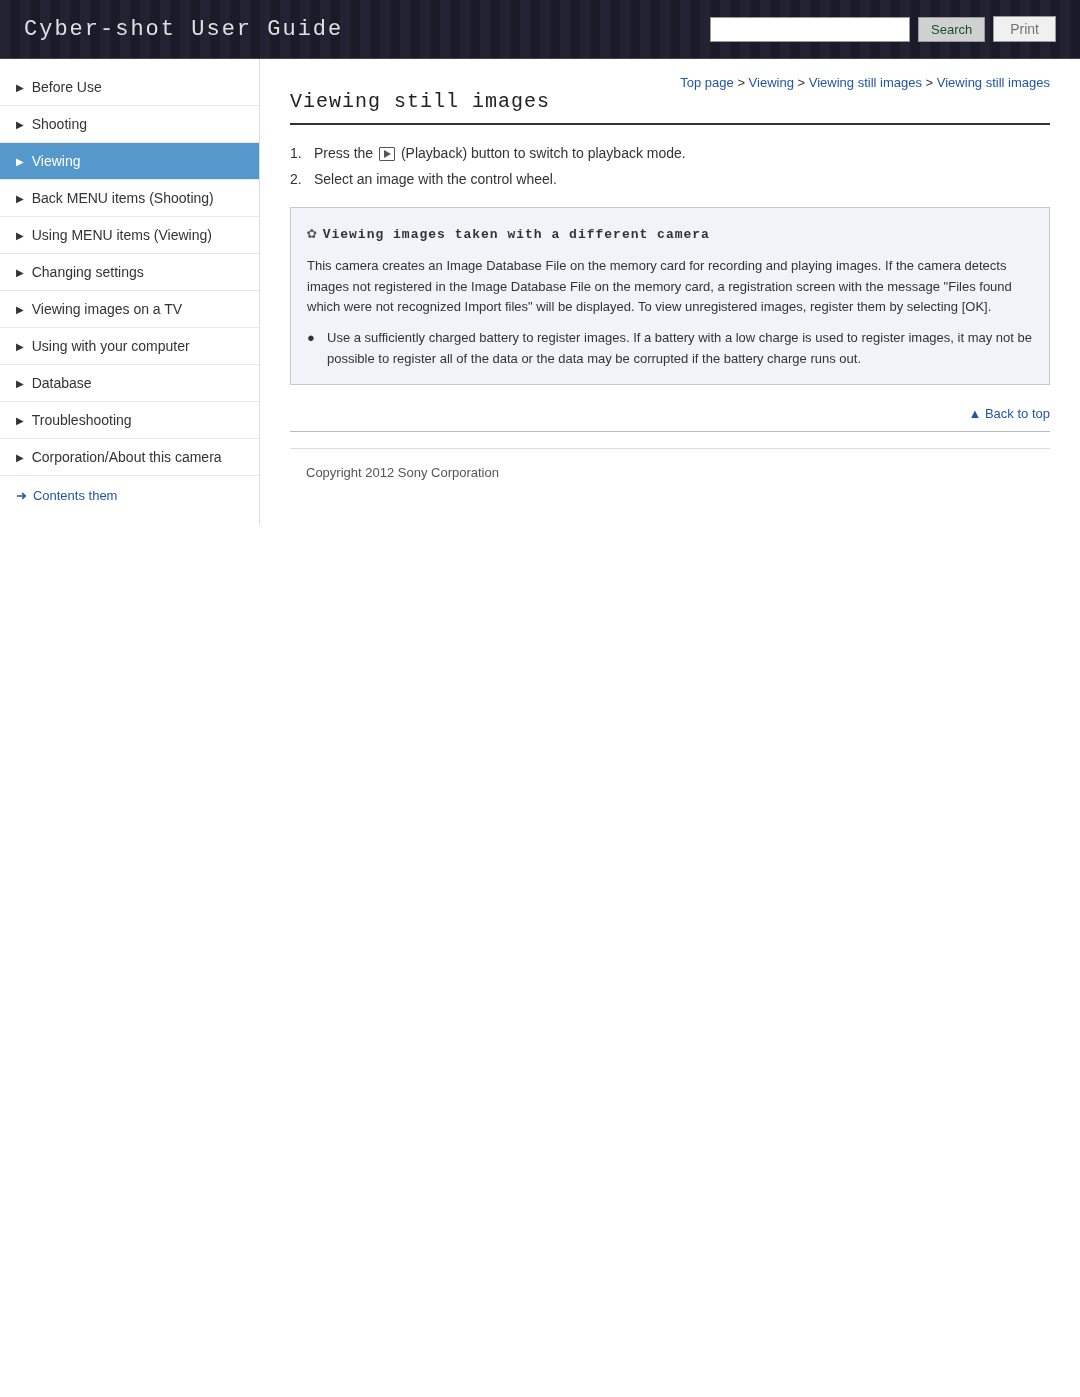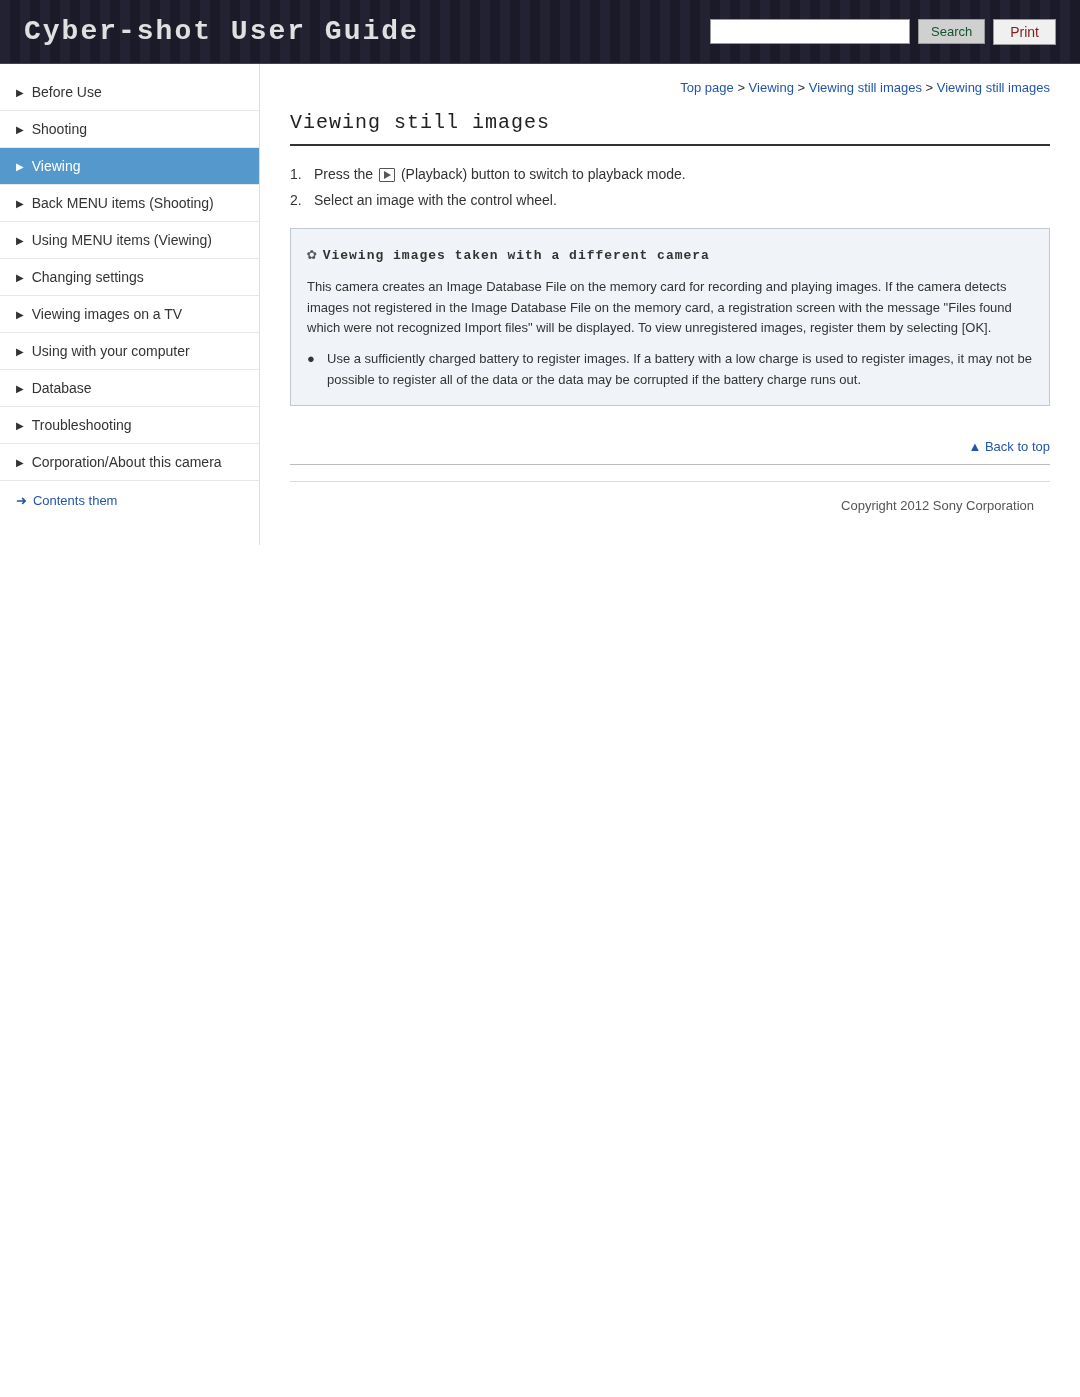--- a/index.html
+++ b/index.html
@@ -11,22 +11,22 @@
         #1a1a28 10px, #1a1a28 20px
       );
       padding: 16px 24px;
       display: flex;
       align-items: center;
       justify-content: space-between;
       border-bottom: 1px solid #444;
     }
     .header-title {
       font-family: 'Courier New', monospace;
-      font-size: 28px;
-      font-weight: bold;
+      font-size: 22px;
+      font-weight: normal;
       color: #e0e0e0;
       letter-spacing: 2px;
     }
     .header-right {
       display: flex;
       align-items: center;
       gap: 8px;
     }
     .search-input {
       border: 1px solid #999;
@@ -42,21 +42,21 @@
       font-size: 13px;
       cursor: pointer;
       color: #14532d;
     }
     .print-btn {
       background: #f0f0f0;
       border: 1px solid #999;
       padding: 4px 16px;
       font-size: 14px;
       cursor: pointer;
-      color: #7f1d1d;
+      color: #737373;
     }
 
     
     .main-layout {
       display: flex;
       max-width: 1080px;
     }
 
     
     .sidebar {
@@ -98,21 +98,20 @@
     
     .content {
       flex: 1;
       padding: 16px 30px;
     }
 
     
     .breadcrumb {
       font-size: 13px;
       color: #2255aa;
-      margin-bottom: 16px;
       text-align: right;
     }
     .breadcrumb span { color: #333; }
 
     
     .page-title {
       font-family: 'Courier New', monospace;
       font-size: 20px;
       font-weight: normal;
       letter-spacing: 1px;
@@ -189,33 +188,33 @@
       line-height: 1.6;
     }
     .bullet {
       min-width: 16px;
       margin-right: 4px;
     }
 
     
     .back-to-top {
       text-align: right;
-      margin-top: 32px;
+      margin-top: 20px;
       margin-bottom: 10px;
     }
     .back-to-top a {
       color: #2255aa;
       font-size: 13px;
       text-decoration: none;
       cursor: pointer;
     }
 
     
     .footer {
-      text-align: right;
+      text-align: left;
       font-size: 13px;
       color: #555;
       padding: 16px;
       border-top: 1px solid #ddd;
     }
     hr.page-divider {
       border: none;
       border-top: 1px solid #bbb;
       margin-bottom: 16px;
     }

